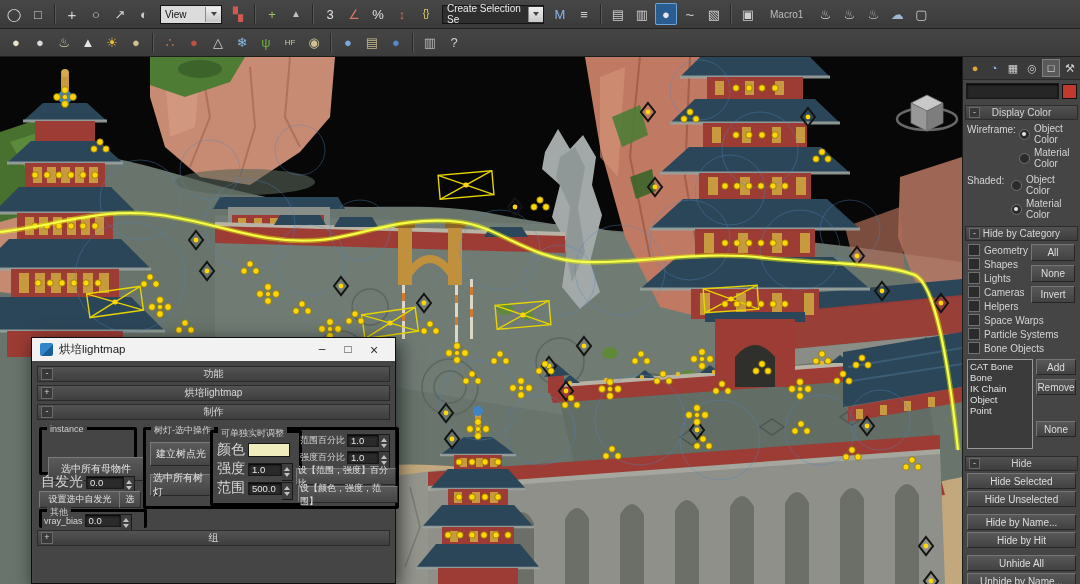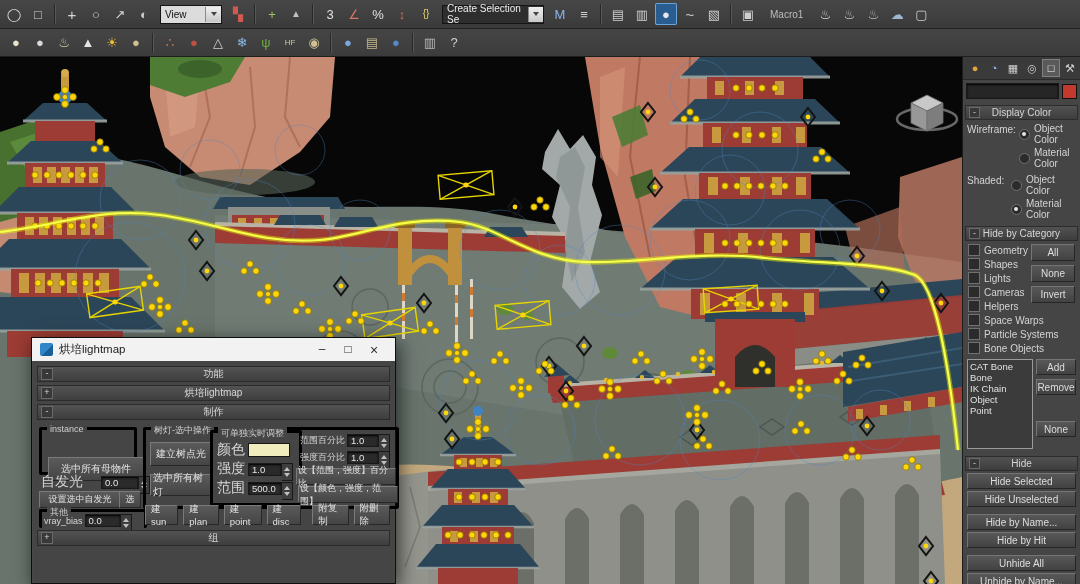--- a/index.html
+++ b/index.html
@@ -899,21 +899,21 @@
       <div class="drollhead">
         <span class="mk">-</span>
         <span>制作</span>
       </div>
       <div class="makebody">
 
         <div class="grp" style="left:2px;top:6px;width:92px;height:42px">
           <label>instance</label>
           <div class="mxbtn abs" style="left:6px;top:27px;width:78px;height:22px">选中所有母物件</div>
         </div>
-        <div class="abs" style="left:4px;top:52px;display:flex;align-items:center;gap:18px">
+        <div class="abs" style="left:4px;top:52px;display:flex;align-items:center;gap:3px">
           <span class="dlabel">自发光</span>
           <span class="spin">
             <span class="val">0.0</span>
             <span class="arr">
                 <i class="u"></i>
                 <i class="d"></i>
               </span>
           </span>
         </div>
         <div class="mxbtn abs smallfont" style="left:2px;top:70px;width:76px;height:15px;padding:0 2px">设置选中自发光</div>
@@ -980,28 +980,20 @@
             <span class="dlabel smallfont">vray_bias</span>
             <span class="spin">
               <span class="val" style="min-width:28px">0.0</span>
               <span class="arr">
                   <i class="u"></i>
                   <i class="d"></i>
                 </span>
             </span>
           </div>
         </div>
-        <div class="botbtns">
-            <div class="mxbtn">建sun</div>
-            <div class="mxbtn">建plan</div>
-            <div class="mxbtn">建point</div>
-            <div class="mxbtn">建disc</div>
-            <div class="mxbtn">附复制</div>
-            <div class="mxbtn">附删除</div>
-          </div>
       </div>
     </div>
 
     <div class="droll">
       <div class="drollhead">
         <span class="mk">+</span>
         <span>组</span>
       </div>
     </div>
   </div>

